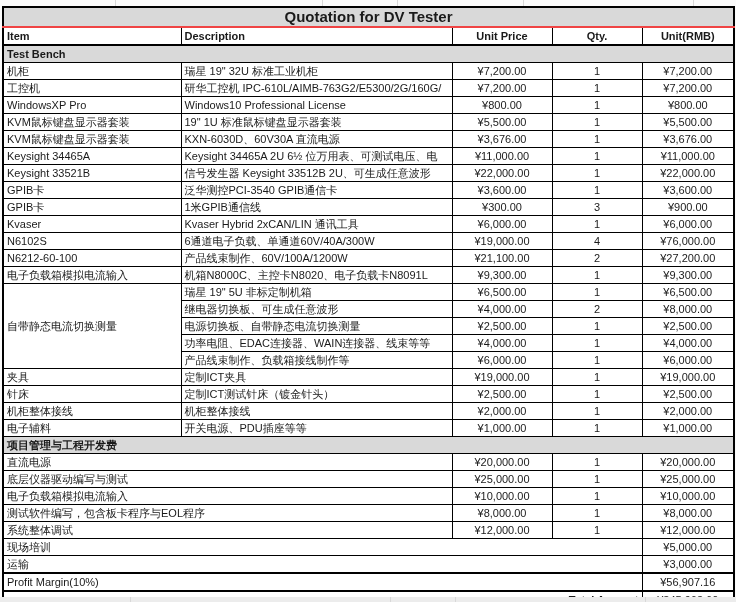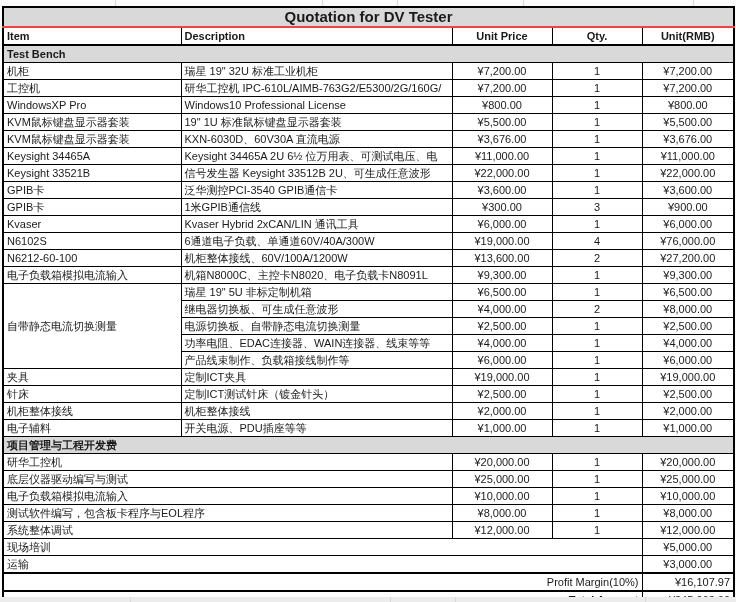--- a/index.html
+++ b/index.html
@@ -23,21 +23,21 @@
     overflow:hidden;white-space:nowrap;vertical-align:middle;
   }
   tr.title-row td{
     background:#d9d9d9;font-size:15px;font-weight:bold;text-align:center;
     height:18px;border-bottom:2px solid #ef4444;
   }
   tr.header-row td{font-weight:bold;border-bottom:2px solid #000;margin-left:22px;}
   tr.section-row td{background:#d9d9d9;font-weight:bold;}
   td.num{text-align:center;}
   td.rlabel{text-align:right;font-weight:bold;}
-  tr.thick-top td{border-top:2px solid #000;text-align:right;}
+  tr.thick-top td{border-top:2px solid #000;}
   td.group-item{vertical-align:middle;}
 </style>
 </head>
 <body>
 
 <div class="sheet">
   <div class="gridline gl-top" style="left:115px"></div>
   <div class="gridline gl-top" style="left:322px"></div>
   <div class="gridline gl-top" style="left:397px"></div>
   <div class="gridline gl-top" style="left:523px"></div>
@@ -141,22 +141,22 @@
     </tr>
     <tr>
       <td>N6102S</td>
       <td>6通道电子负载、单通道60V/40A/300W</td>
       <td class="num">¥19,000.00</td>
       <td class="num">4</td>
       <td class="num">¥76,000.00</td>
     </tr>
     <tr>
       <td>N6212-60-100</td>
-      <td>机柜整体接线、60V/100A/1200W</td>
-      <td class="num">¥13,600.00</td>
+      <td>产品线束制作、60V/100A/1200W</td>
+      <td class="num">¥21,100.00</td>
       <td class="num">2</td>
       <td class="num">¥27,200.00</td>
     </tr>
     <tr>
       <td>电子负载箱模拟电流输入</td>
       <td>机箱N8000C、主控卡N8020、电子负载卡N8091L</td>
       <td class="num">¥9,300.00</td>
       <td class="num">1</td>
       <td class="num">¥9,300.00</td>
     </tr>
@@ -220,21 +220,21 @@
       <td class="num">¥1,000.00</td>
       <td class="num">1</td>
       <td class="num">¥1,000.00</td>
     </tr>
 
     <tr class="section-row">
       <td colspan="5">项目管理与工程开发费</td>
     </tr>
 
     <tr>
-      <td colspan="2">研华工控机</td>
+      <td colspan="2">直流电源</td>
       <td class="num">¥20,000.00</td>
       <td class="num">1</td>
       <td class="num">¥20,000.00</td>
     </tr>
     <tr>
       <td colspan="2">底层仪器驱动编写与测试</td>
       <td class="num">¥25,000.00</td>
       <td class="num">1</td>
       <td class="num">¥25,000.00</td>
     </tr>
@@ -260,21 +260,21 @@
     <tr>
       <td colspan="4">现场培训</td>
       <td class="num">¥5,000.00</td>
     </tr>
     <tr>
       <td colspan="4">运输</td>
       <td class="num">¥3,000.00</td>
     </tr>
     <tr class="thick-top">
       <td colspan="4">Profit Margin(10%)</td>
-      <td class="num">¥16,107.97</td>
+      <td class="num">¥56,907.16</td>
     </tr>
 
     <tr class="thick-top">
       <td colspan="4" class="rlabel">Total Amount</td>
       <td class="num">¥345,963.60</td>
     </tr>
 
   </tbody>
     </table>
 

